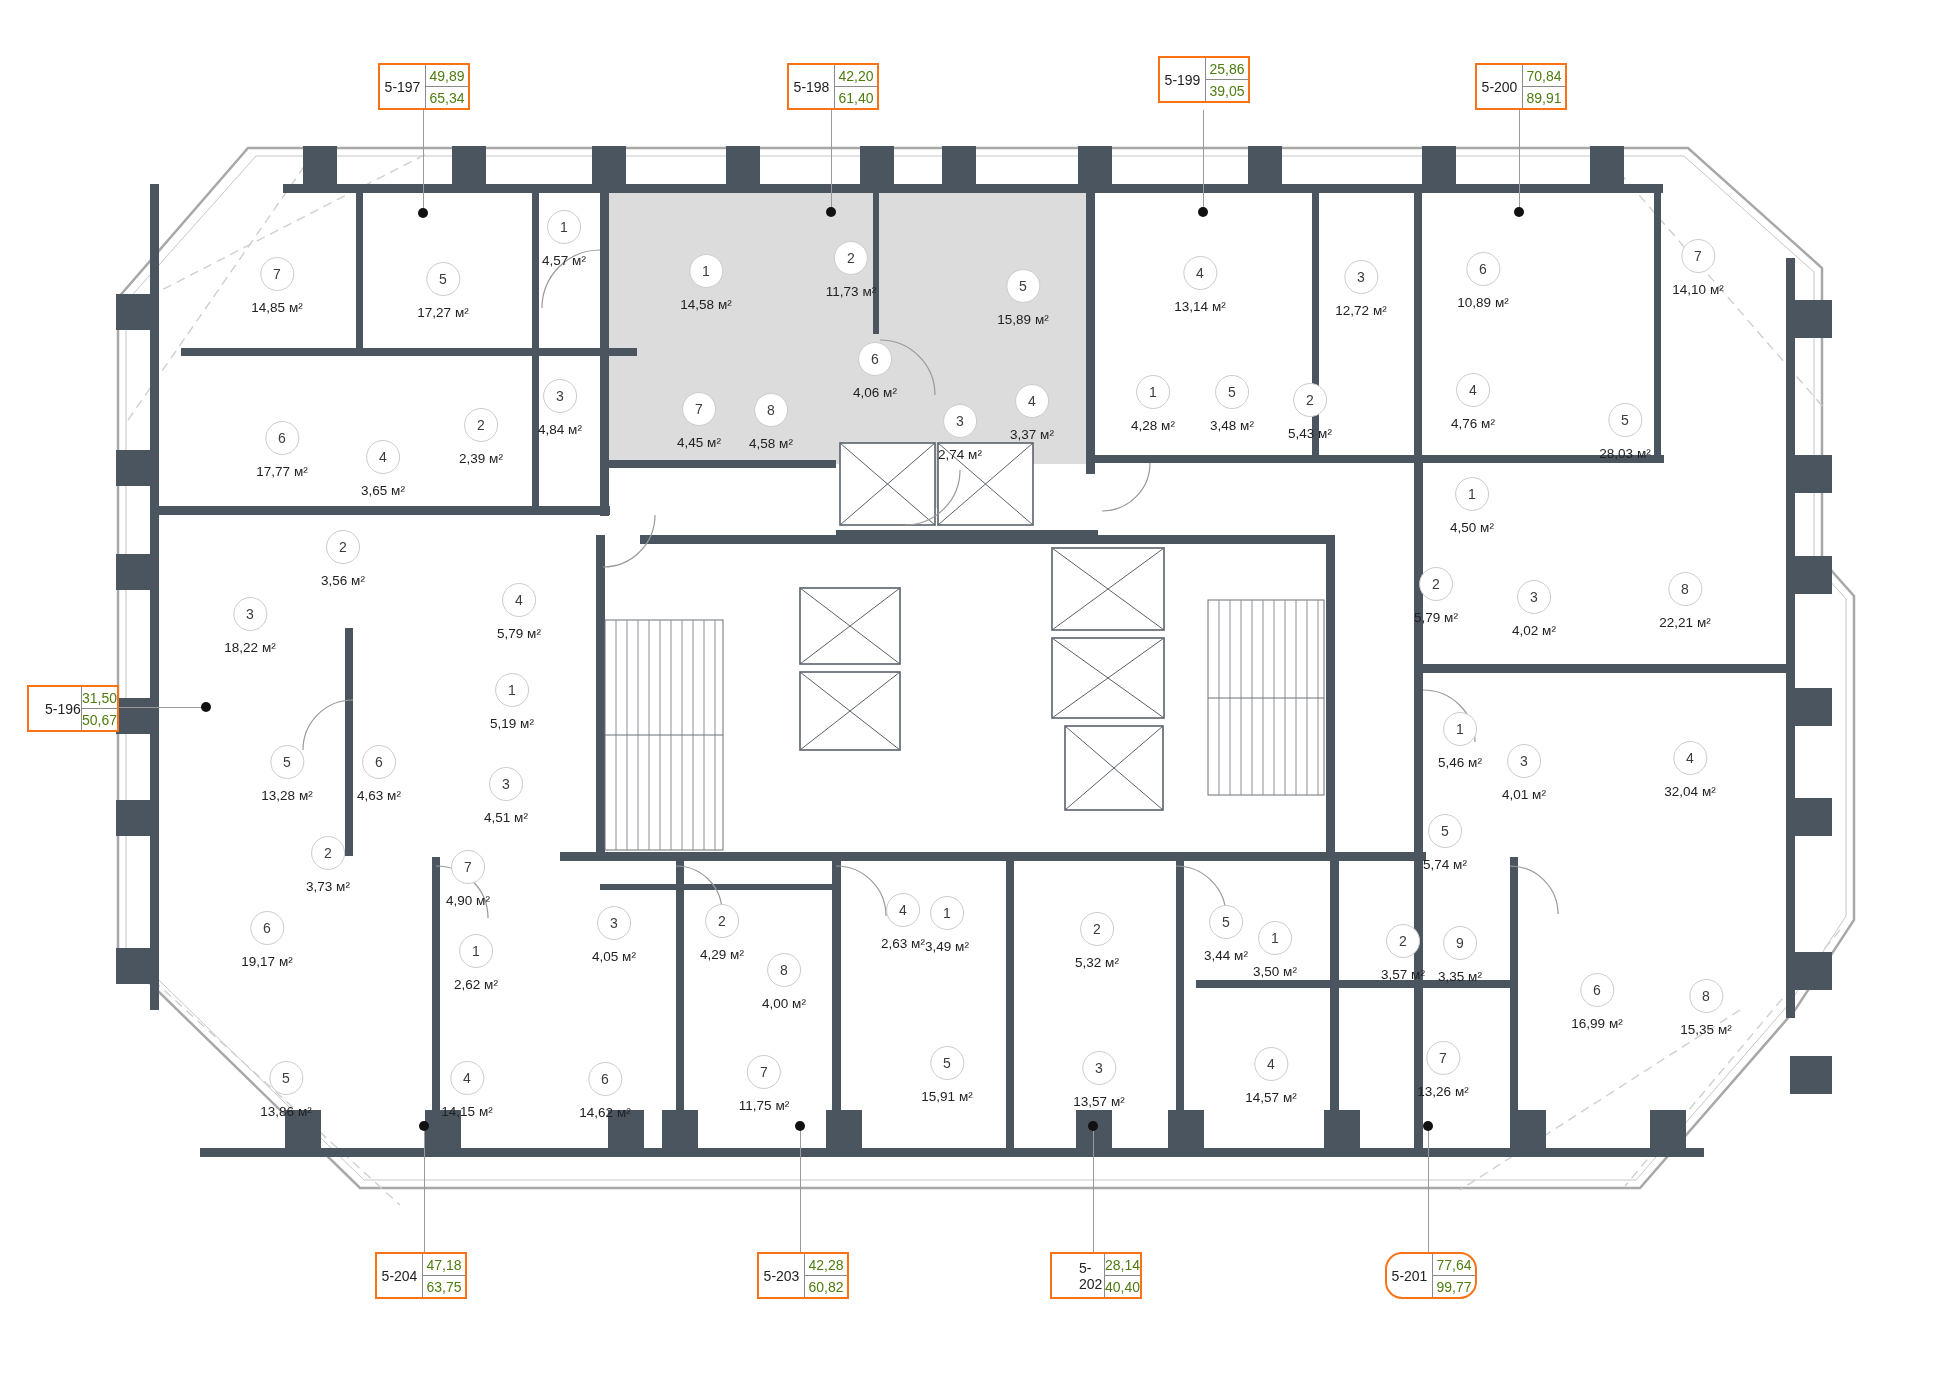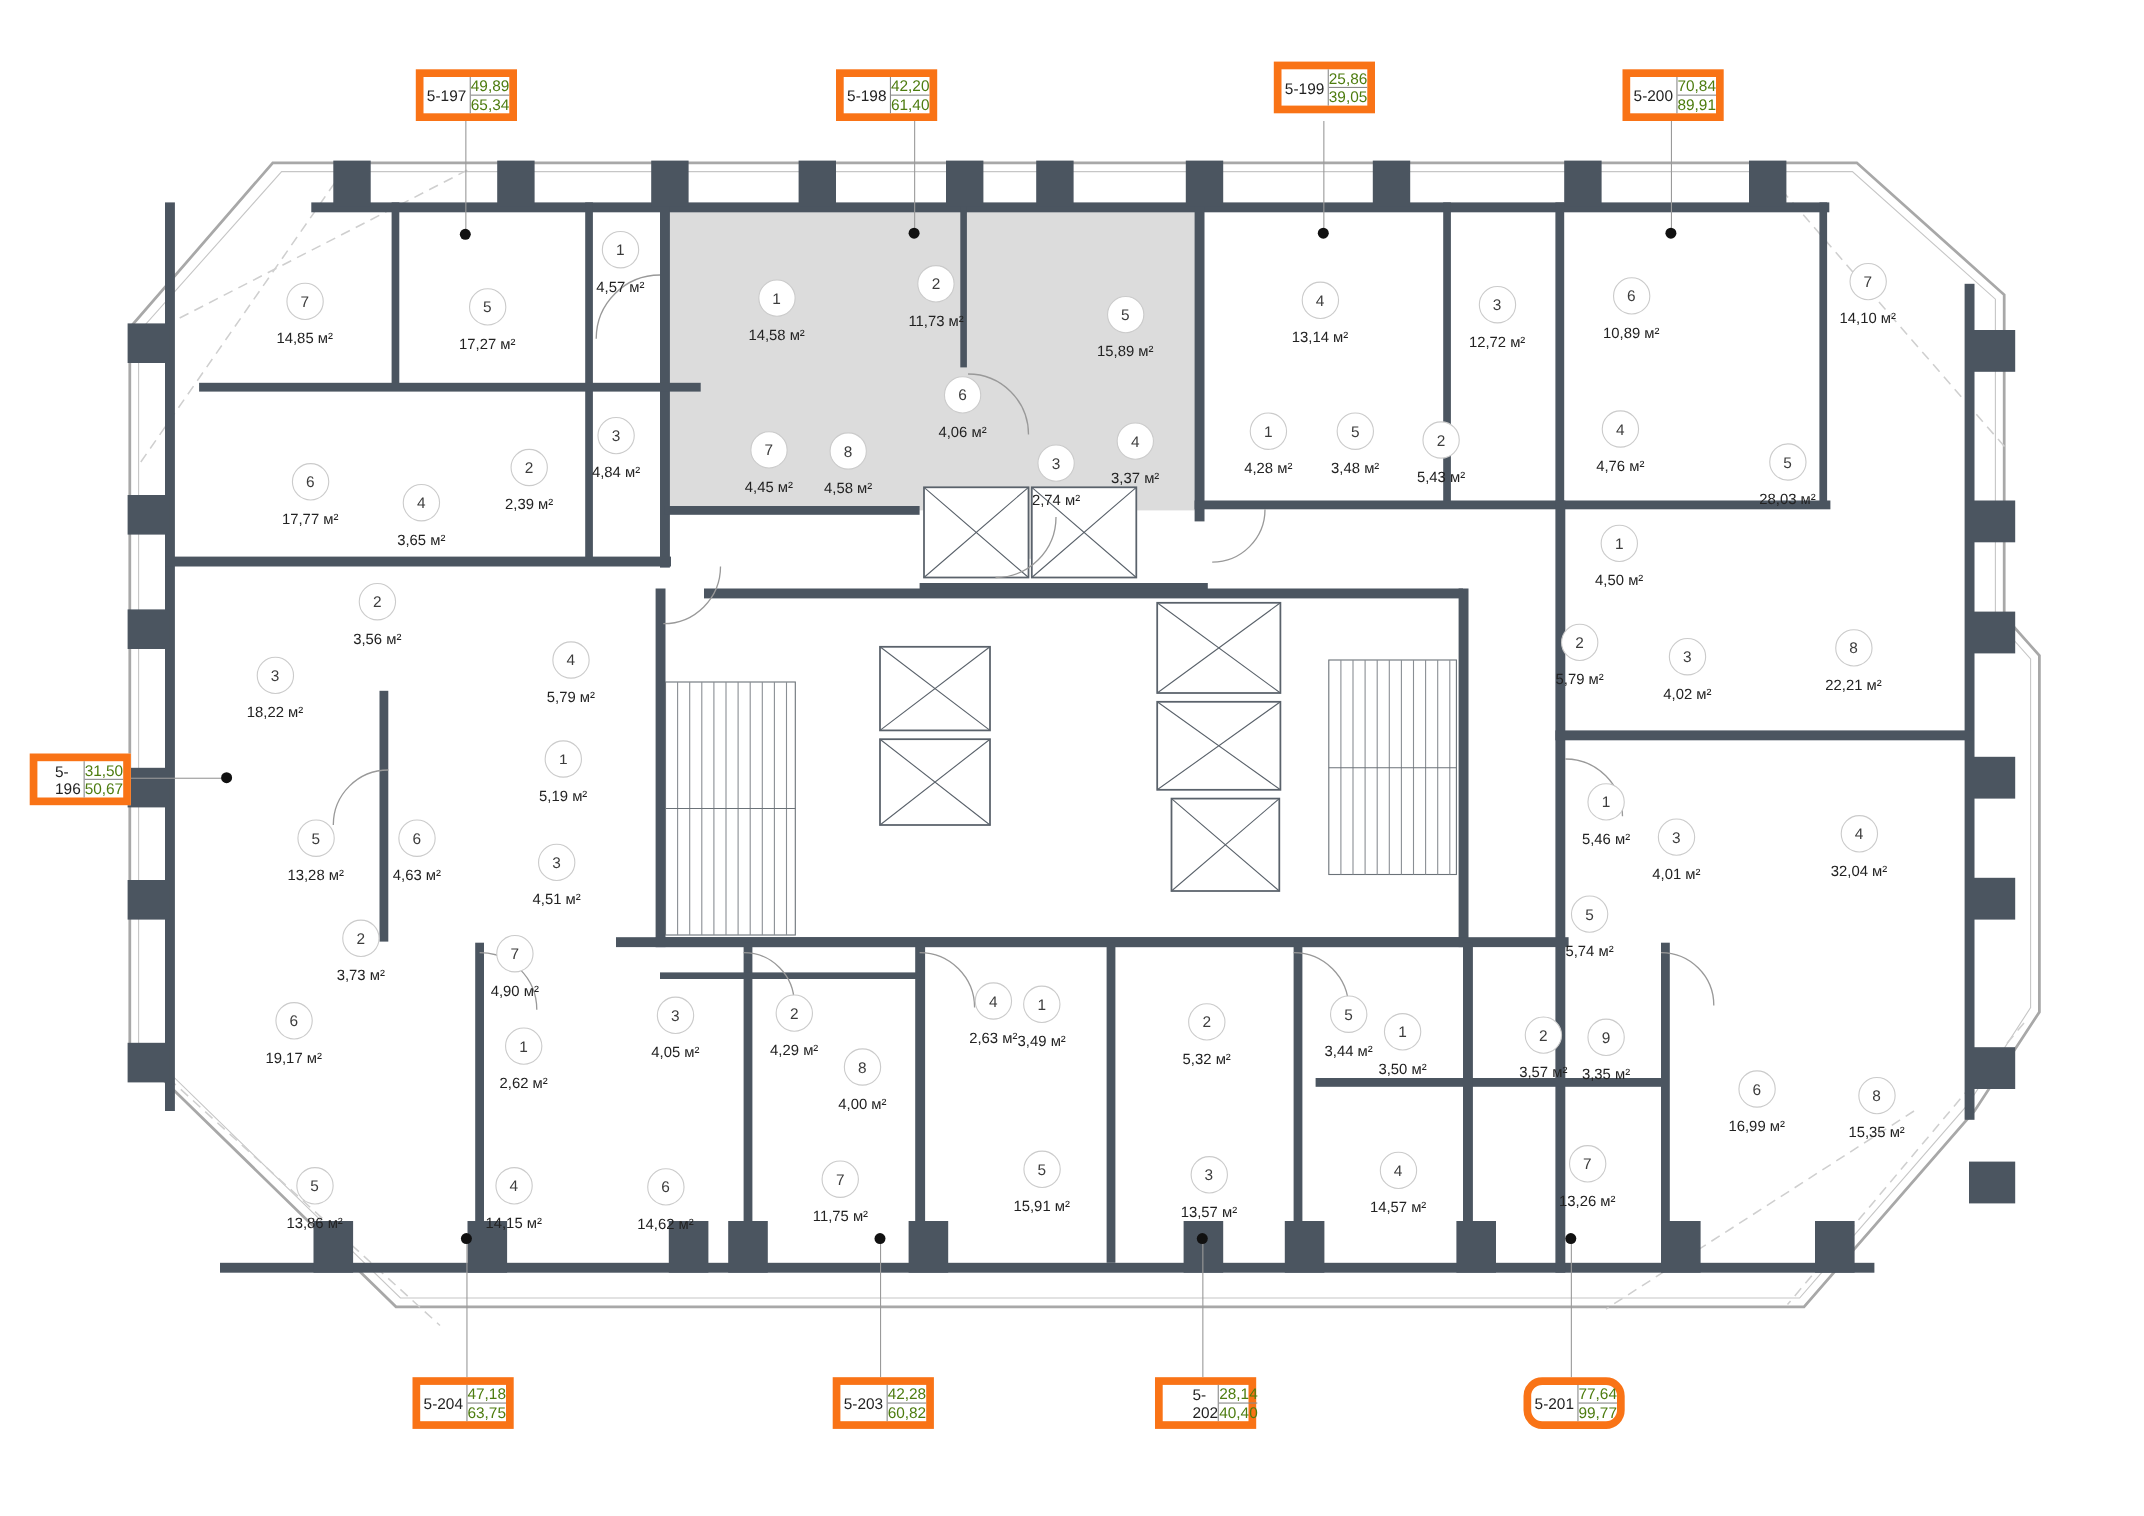--- a/index.html
+++ b/index.html
@@ -2,21 +2,21 @@
 <html><head>
 <meta charset="utf-8">
 <style>
   html,body{margin:0;padding:0;background:#fff;font-family:"Liberation Sans",sans-serif;}
   #plan{position:relative;width:1949px;height:1378px;background:#fff;overflow:hidden;}
   #walls{position:absolute;left:0;top:0;}
   .room{position:absolute;transform:translate(-50%,-50%);text-align:center;pointer-events:none;}
   .room .circ{width:32px;height:32px;border:1.5px solid #cbcbcb;border-radius:50%;background:#fff;
     display:flex;align-items:center;justify-content:center;font-size:14px;color:#3c3c3c;margin:0 auto;}
   .room .area{margin-top:9px;font-size:13.5px;color:#222;white-space:nowrap;}
-  .unit{position:absolute;display:flex;width:92px;height:47px;border:7px solid #f97316;background:#fff;box-sizing:border-box;z-index:5;}
+  .unit{position:absolute;display:flex;width:92px;height:47px;border:2px solid #f97316;background:#fff;box-sizing:border-box;z-index:5;}
   .unit .uid{width:45px;display:flex;align-items:center;justify-content:center;font-size:14px;color:#222;
     border-right:1px solid #8a8a8a;}
   .unit .vals{flex:1;display:flex;flex-direction:column;}
   .unit .vals div{flex:1;display:flex;align-items:center;justify-content:center;font-size:14px;color:#4d7c0f;}
   .unit .vals div:first-child{border-bottom:1px solid #8a8a8a;}
   .leader{position:absolute;background:#9a9a9a;z-index:4;}
   .dot{position:absolute;width:10px;height:10px;background:#111;border-radius:50%;transform:translate(-50%,-50%);z-index:4;}
 </style>
 </head>
 <body>
@@ -427,21 +427,21 @@
       </div>
       <div class="unit" style="left: 378px; top: 63px;">
         <div class="uid">5-197</div>
         <div class="vals">
           <div>49,89</div>
           <div>65,34</div>
         </div>
       </div>
       <div class="leader" style="left: 423px; top: 110px; width: 1px; height: 103px;"></div>
       <div class="dot" style="left: 423px; top: 213px;"></div>
-      <div class="unit" style="left: 760px; top: 63px;">
+      <div class="unit" style="left: 787px; top: 63px;">
         <div class="uid">5-198</div>
         <div class="vals">
           <div>42,20</div>
           <div>61,40</div>
         </div>
       </div>
       <div class="leader" style="left: 831px; top: 110px; width: 1px; height: 102px;"></div>
       <div class="dot" style="left: 831px; top: 212px;"></div>
       <div class="unit" style="left: 1158px; top: 56px;">
         <div class="uid">5-199</div>

